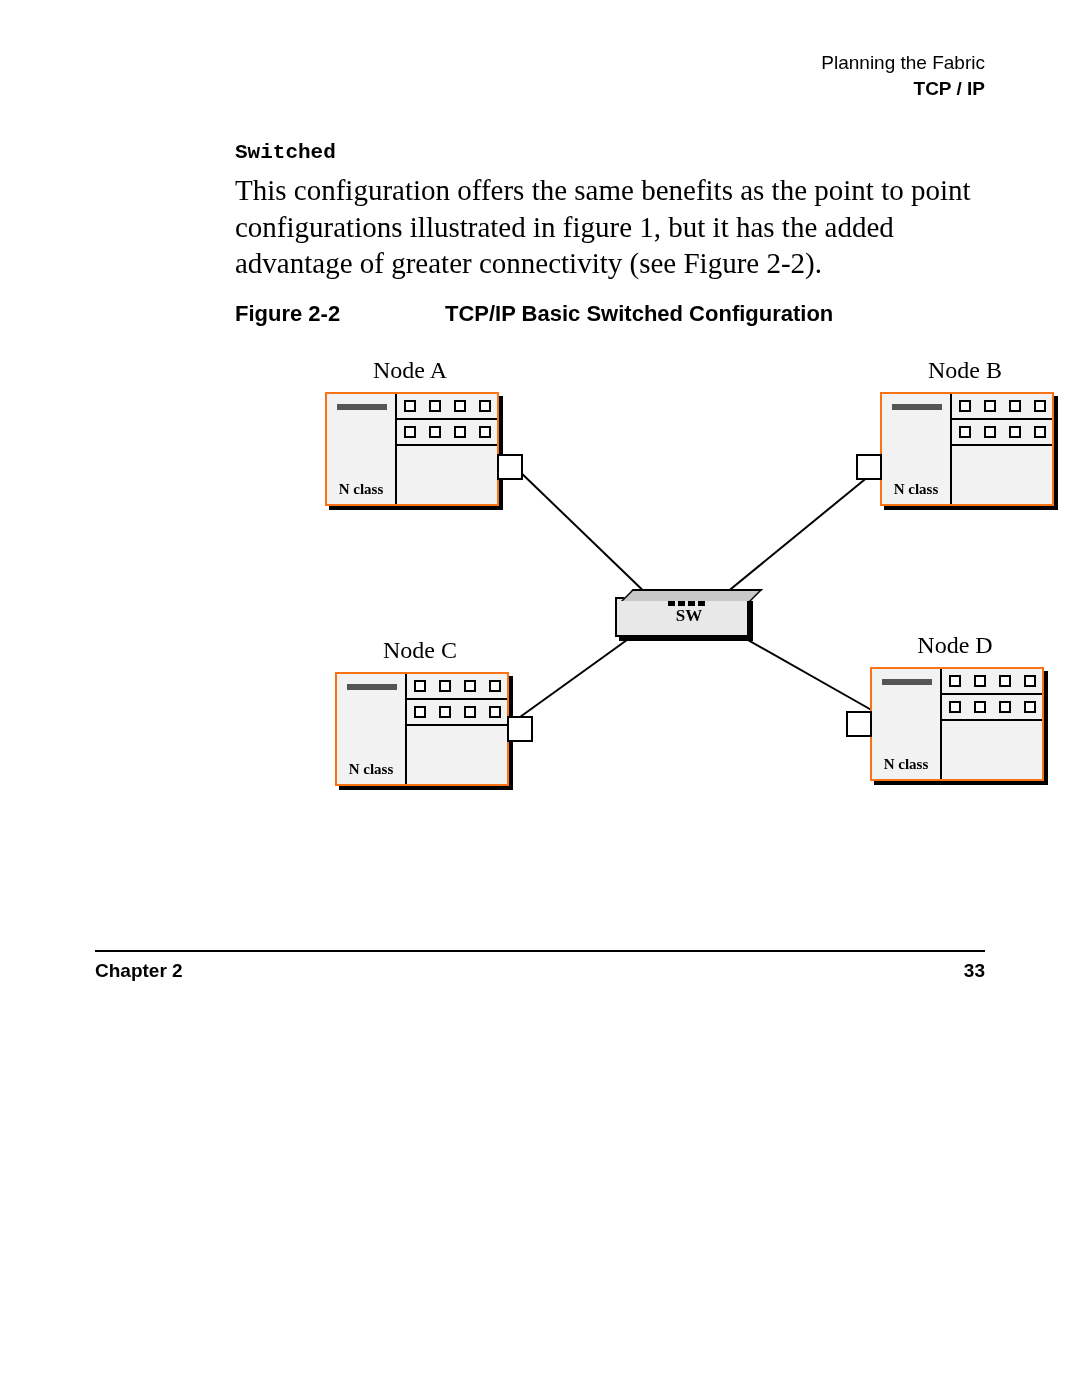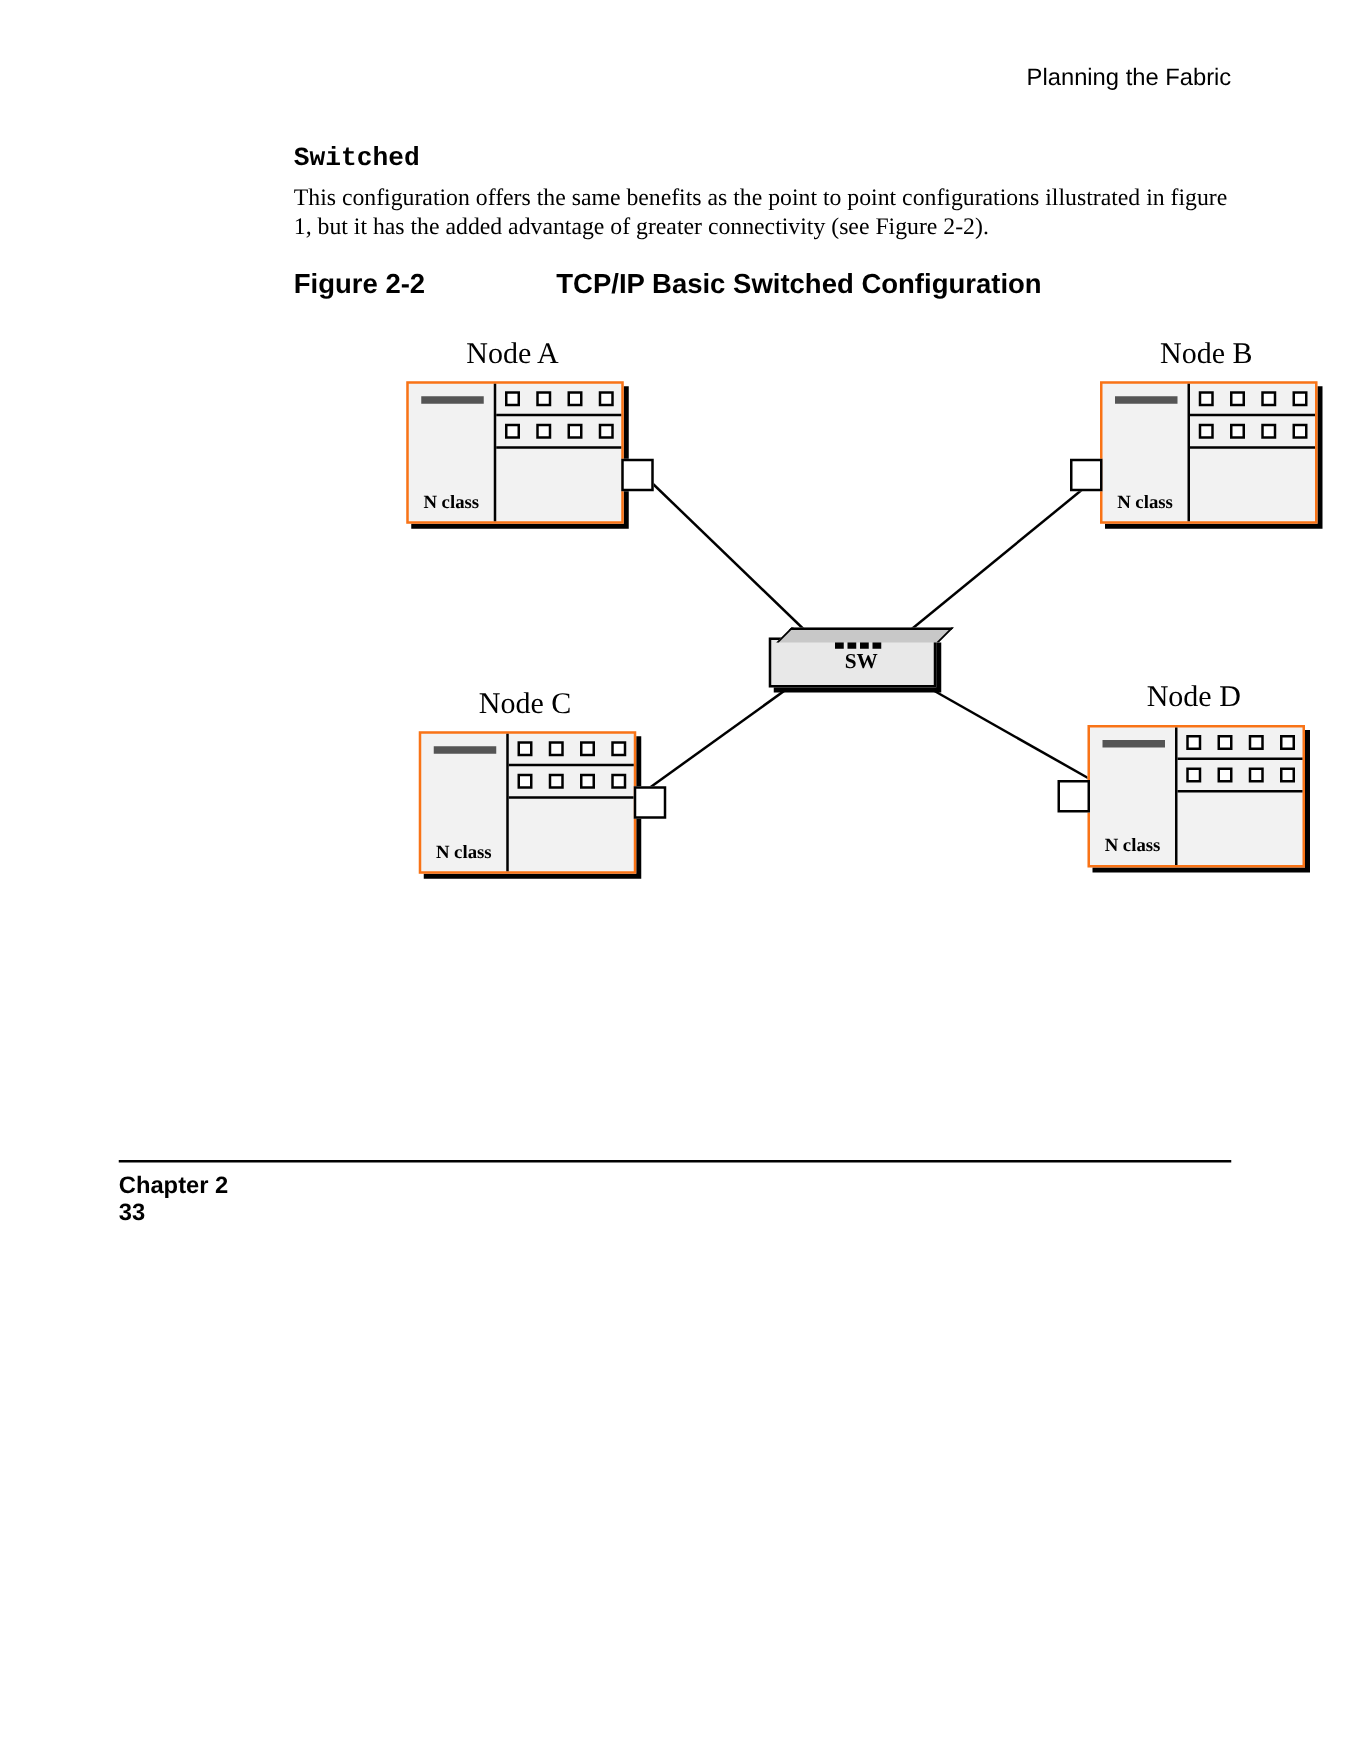--- a/index.html
+++ b/index.html
@@ -31,21 +31,21 @@
     margin-left: 140px;   
     margin-top: 40px;
   }
   .subhead {
     font-weight: bold;
     font-size: 21px;
     margin-bottom: 8px;
     font-family: Liberation Mono, monospace;
   }
   .paragraph {
-    font-size: 19px;
+    font-size: 29px;
     line-height: 1.25;
     font-family: "Times New Roman", Times, serif;
   }
 
   .figcap-row {
     display: flex;
     margin-top: 20px;
     font-weight: bold;
     font-size: 22px;
     font-family: Liberation Sans, sans-serif;
@@ -187,30 +187,30 @@
     border: none;
     border-top: 2px solid #000;
     margin: 0 0 8px 0;
   }
   .footer-row {
     display: flex;
     justify-content: space-between;
     font-family: Arial, Helvetica, sans-serif;
     font-weight: bold;
     font-size: 19px;
-    flex-direction: column;
   }
 </style>
 </head>
 <body>
 
 <div class="page">
 
   <div class="header">
     <div>Planning the Fabric</div>
+    <div class="line2">TCP / IP</div>
   </div>
 
   <div class="body-block">
 
     <div class="subhead">Switched</div>
     <div class="paragraph">This configuration offers the same benefits as the point to point configurations illustrated in figure 1, but it has the added advantage of greater connectivity (see Figure 2-2).</div>
 
     <div class="figcap-row">
       <div class="lbl">Figure 2-2</div>
       <div class="txt">TCP/IP Basic Switched Configuration</div>

